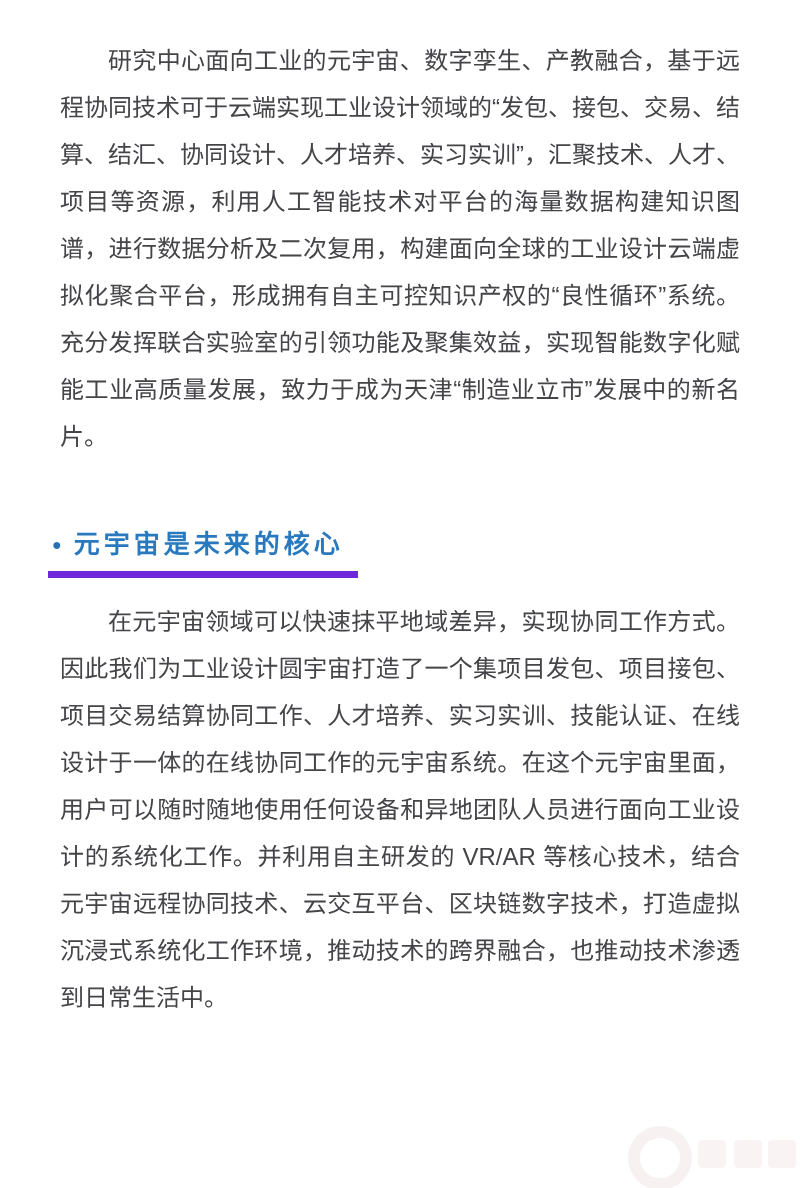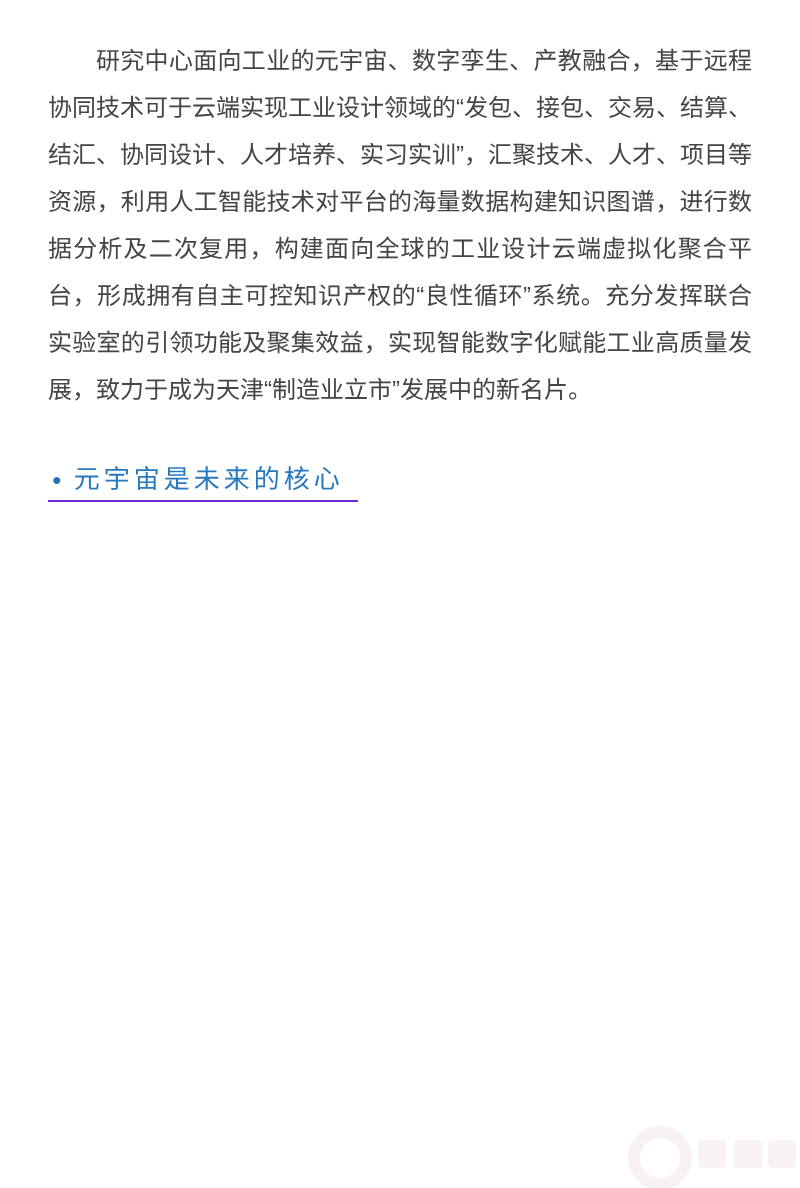--- a/index.html
+++ b/index.html
@@ -20,41 +20,41 @@
     background: #ffffff;
     overflow: hidden;
   }
   .content {
     position: absolute;
     left: 48px;
     top: 0;
     width: 704px;
   }
   .para {
-    margin: 0;
+    margin: 12px;
     font-size: 24px;
     line-height: 47px;
     color: #454549;
     text-align: justify;
     text-indent: 2em;
     word-break: break-all;
   }
   .para-intro {
     margin-top: 37px;
   }
   .heading {
     display: inline-block;
     margin: 52px 0 8px 0;
     padding: 0 14px 6px 4px;
     font-size: 26px;
-    line-height: 28px;
-    font-weight: 400;
+    line-height: 40px;
+    font-weight: 700;
     color: #2979be;
     letter-spacing: 4px;
-    border-bottom: 2px solid #6d28d9;
+    border-bottom: 7px solid #6d28d9;
     white-space: nowrap;
   }
   .heading .bullet {
     display: inline-block;
     font-size: 16px;
     letter-spacing: 0;
     margin-right: 12px;
     vertical-align: 3px;
     color: #2470b4;
   }
@@ -92,20 +92,21 @@
 </head>
 <body>
 
 <div class="page">
   <div class="content">
 
     <p class="para para-intro">研究中心面向工业的元宇宙、数字孪生、产教融合，基于远程协同技术可于云端实现工业设计领域的“发包、接包、交易、结算、结汇、协同设计、人才培养、实习实训”，汇聚技术、人才、项目等资源，利用人工智能技术对平台的海量数据构建知识图谱，进行数据分析及二次复用，构建面向全球的工业设计云端虚拟化聚合平台，形成拥有自主可控知识产权的“良性循环”系统。充分发挥联合实验室的引领功能及聚集效益，实现智能数字化赋能工业高质量发展，致力于成为天津“制造业立市”发展中的新名片。</p>
 
     <h2 class="heading"><span class="bullet">●</span><span>元宇宙是未来的核心</span></h2>
 
+    <p class="para">在元宇宙领域可以快速抹平地域差异，实现协同工作方式。因此我们为工业设计圆宇宙打造了一个集项目发包、项目接包、项目交易结算协同工作、人才培养、实习实训、技能认证、在线设计于一体的在线协同工作的元宇宙系统。在这个元宇宙里面，用户可以随时随地使用任何设备和异地团队人员进行面向工业设计的系统化工作。并利用自主研发的 VR/AR 等核心技术，结合元宇宙远程协同技术、云交互平台、区块链数字技术，打造虚拟沉浸式系统化工作环境，推动技术的跨界融合，也推动技术渗透到日常生活中。</p>
 
 
   </div>
 
   <div class="watermark">
     <span class="wm-ring"></span>
     <span class="wm-char c1"></span>
     <span class="wm-char c2"></span>
     <span class="wm-char c3"></span>
   </div>

